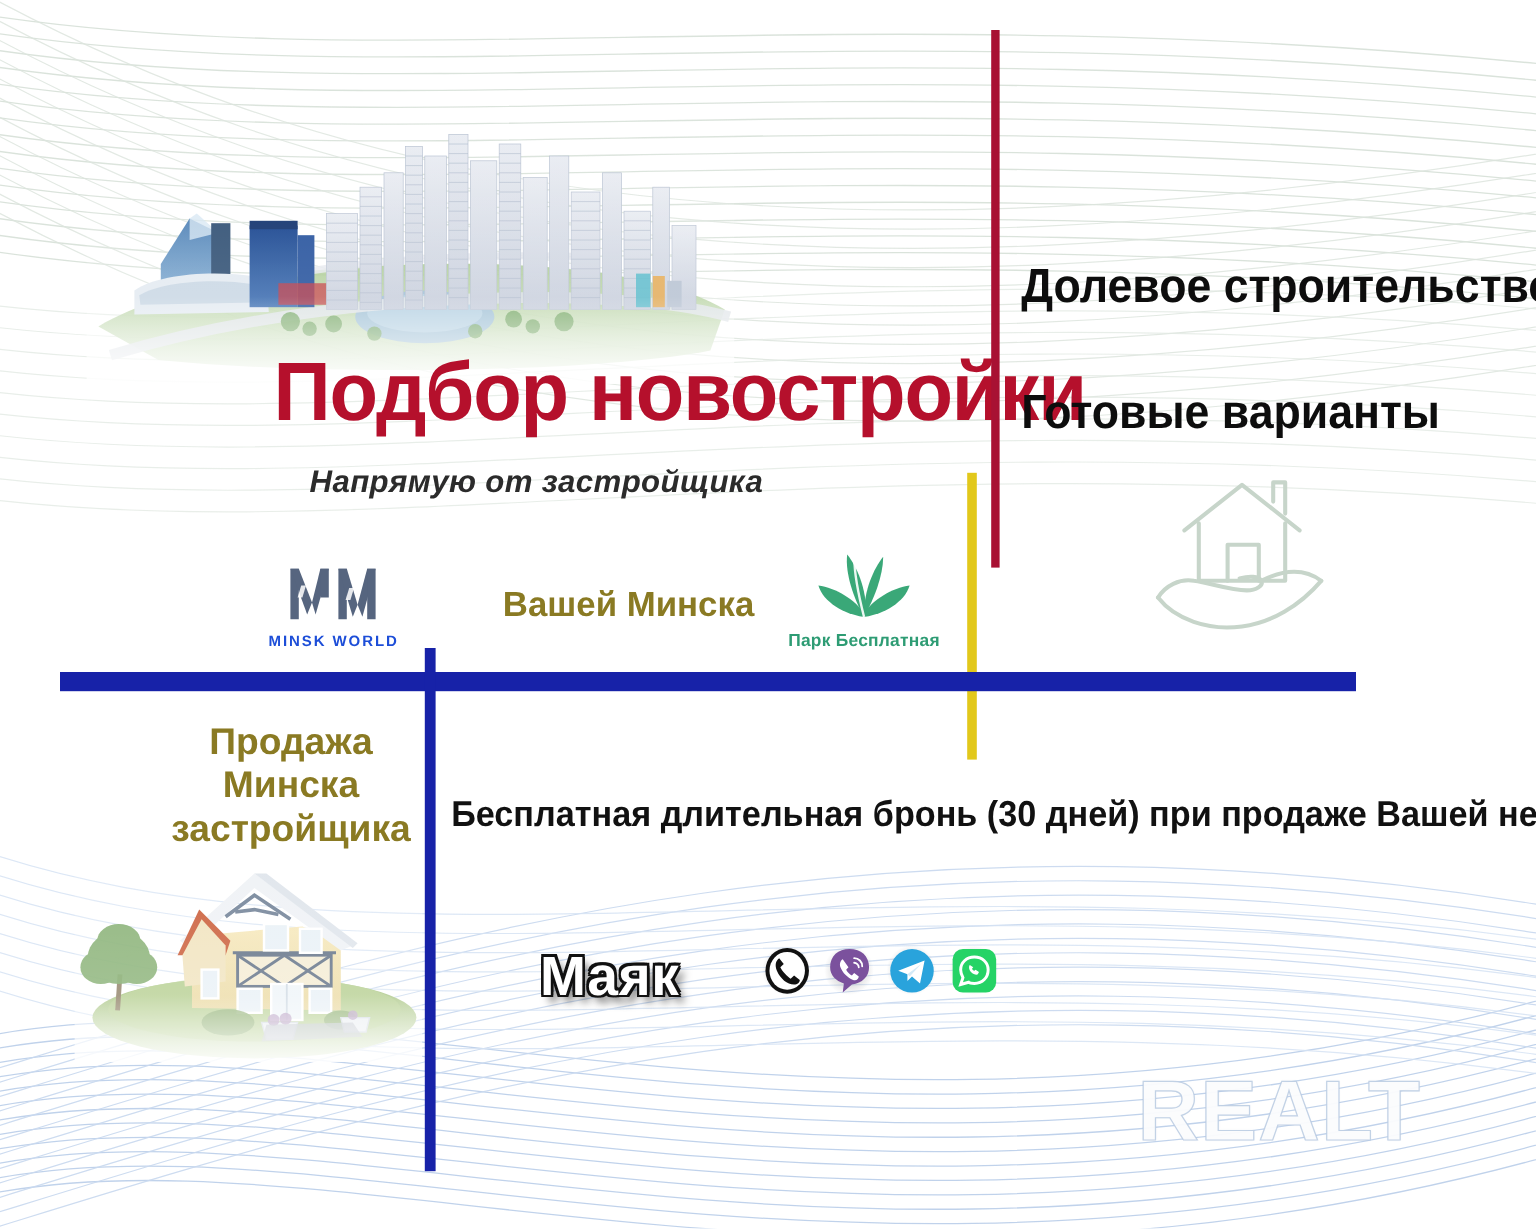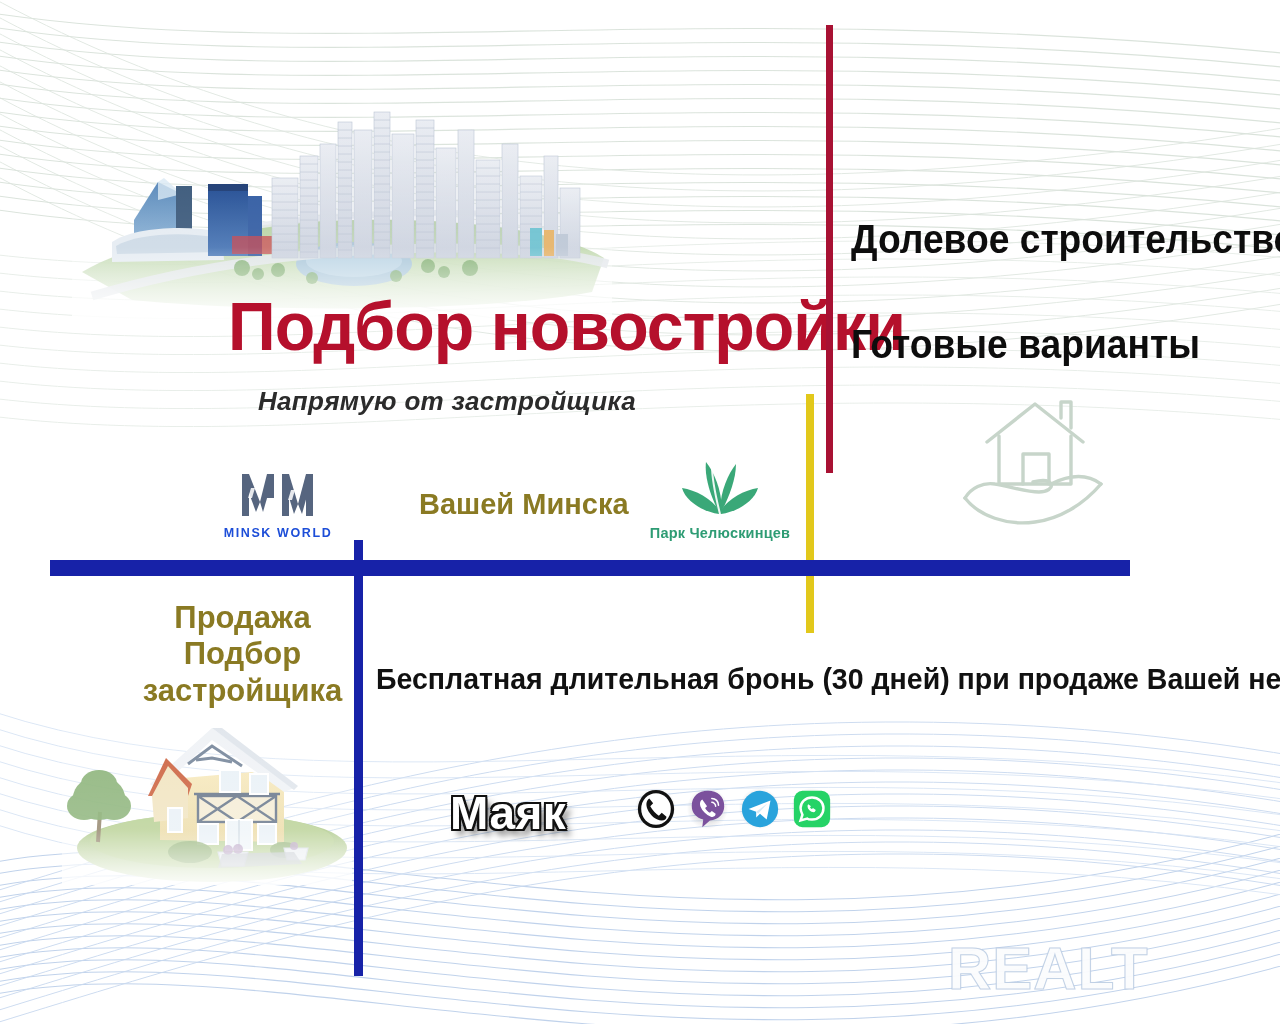--- a/index.html
+++ b/index.html
@@ -242,29 +242,28 @@
     background: radial-gradient(closest-side, rgba(90,90,95,0.45), rgba(120,120,125,0) 78%);
     z-index: 0;
   }
   .c-icon > svg { position: relative; z-index: 1; }
 
   
   .watermark {
     position: absolute;
     left: 948px;
     top: 886px;
-    font-size: 60px;
+    font-size: 71px;
     font-weight: bold;
     letter-spacing: 1px;
     color: rgba(255,255,255,0.92);
     text-shadow: 0 0 1px rgba(150,170,200,0.55);
     -webkit-text-stroke: 1px rgba(186,203,226,0.85);
     white-space: nowrap;
     user-select: none;
-    margin-top: 48px;
   }
 </style>
 </head>
 <body>
 
 <div id="poster">
 
   <svg class="bg-layer" viewBox="0 0 1280 1024" preserveAspectRatio="none">
     <defs>
       <g id="topfan">
@@ -512,21 +511,21 @@
       <svg viewBox="0 0 96 70" width="96" height="70">
         <g fill="#3aa878">
           <path d="M48,64 C40,50 32,28 34,12 C42,22 50,40 50,62 Z"></path>
           <path d="M48,64 C56,50 64,30 64,14 C56,24 48,42 48,62 Z"></path>
           <path d="M47,64 C32,62 14,52 10,38 C24,40 42,50 48,62 Z"></path>
           <path d="M49,64 C64,62 82,52 86,38 C72,40 54,50 48,62 Z"></path>
         </g>
         <path d="M48,64 C44,48 40,30 40,16" stroke="#ffffff" stroke-width="2" fill="none" opacity="0.9"></path>
       </svg>
     </span>
-    <span class="park-word">Парк Челюскинцев</span>
+    <span class="park-word">Парк Бесплатная</span>
   </div>
 
   <div class="rule-blue-h"></div>
   <div class="rule-blue-v"></div>
 
   <div class="cottage-wrap">
     <svg viewBox="0 0 290 185" width="290" height="185">
       <defs>
         <linearGradient id="gLawn" x1="0" y1="0" x2="0" y2="1">
           <stop offset="0%" stop-color="#9dbd72"></stop>
@@ -599,21 +598,21 @@
         <circle cx="232" cy="146" r="4"></circle>
       </g>
 
       <path d="M160,154 L232,152 L240,164 L156,168 Z" fill="#b9bfc7" opacity="0.75"></path>
 
       <rect x="0" y="0" width="290" height="185" fill="url(#gFadeHouse)"></rect>
     </svg>
   </div>
 
   <div class="sell-title">
-    <span>Продажа Подбор</span><br>
+    <span>Продажа Минска</span><br>
     <span>застройщика</span>
   </div>
 
   <div class="booking">Бесплатная длительная бронь (30 дней) при продаже Вашей недвижимости</div>
 
   <div class="agent-name">Маяк</div>
 
   <div class="contacts">
 
     <div class="c-icon glow">

